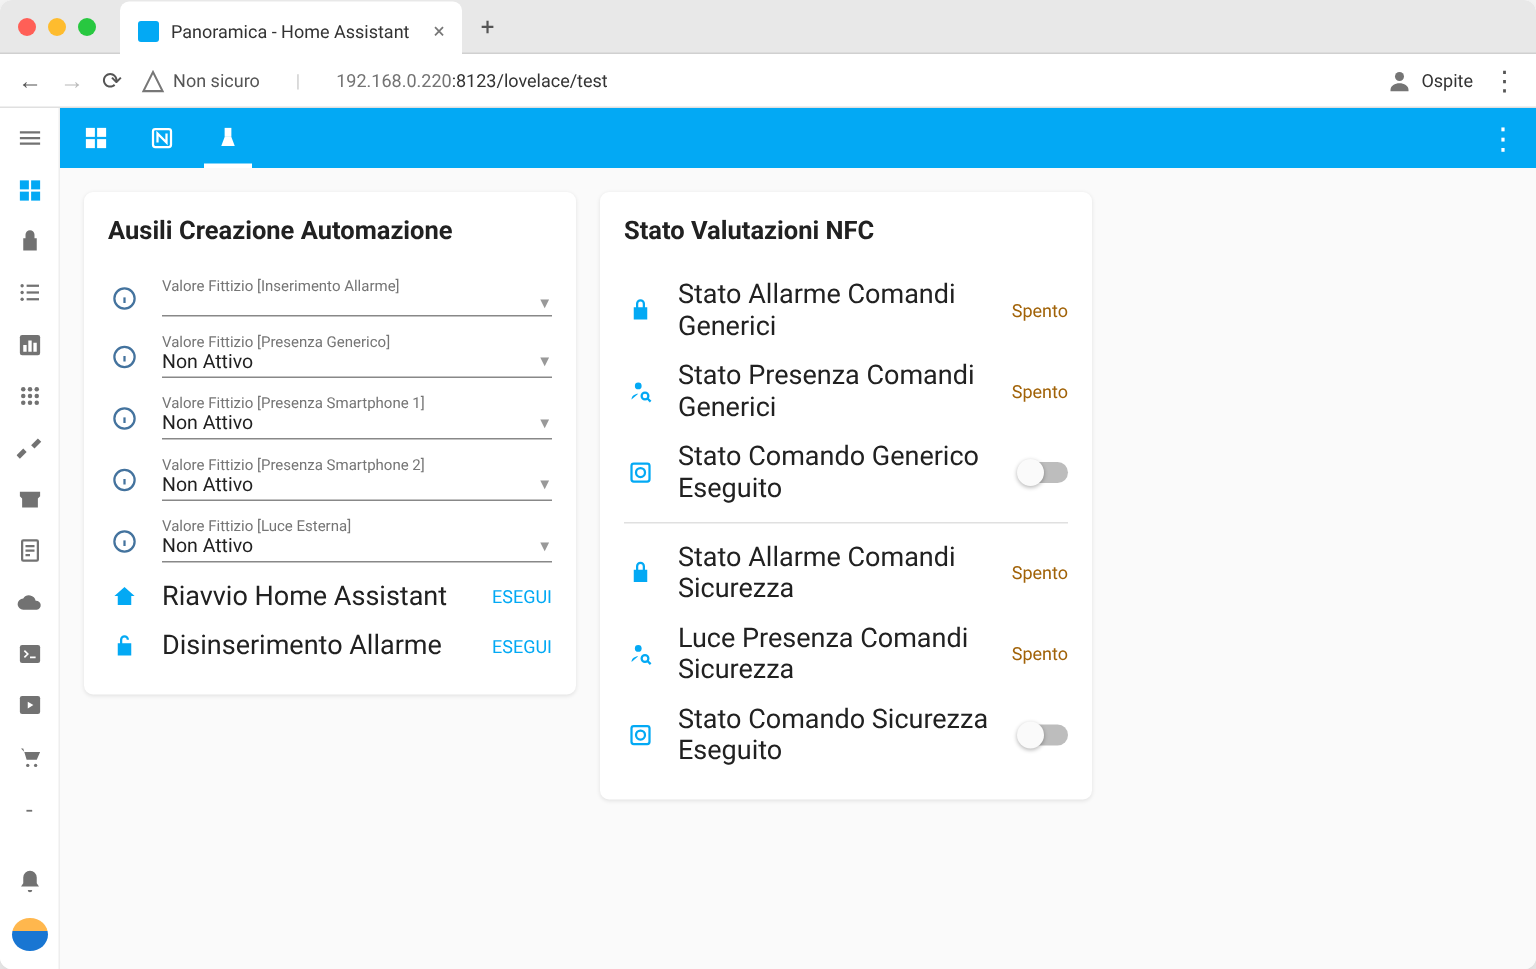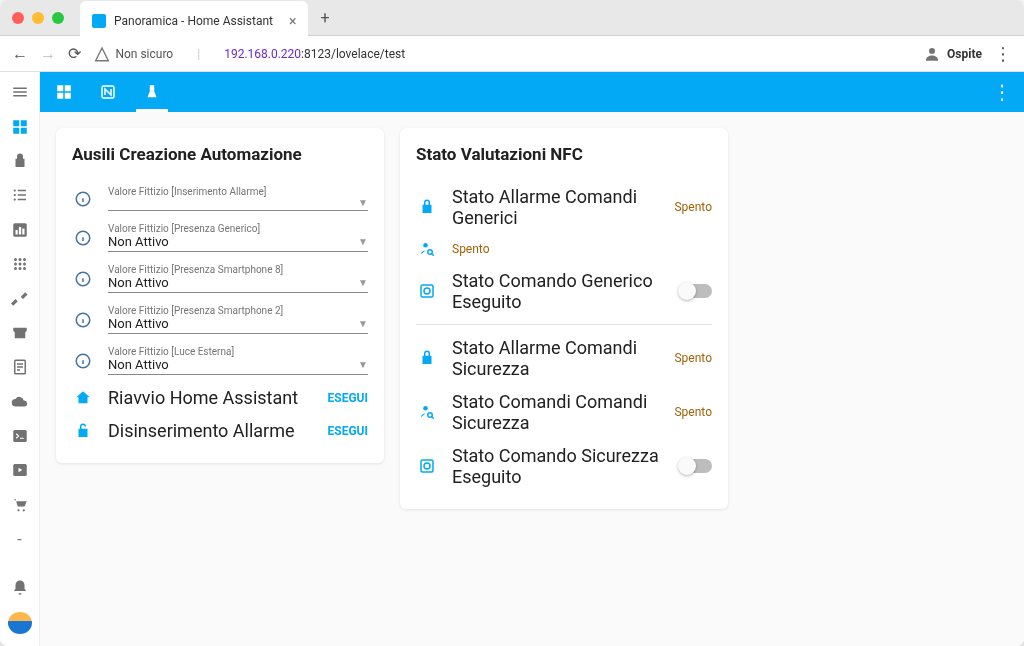--- a/index.html
+++ b/index.html
@@ -16,22 +16,22 @@
 .tab { background: #fff; border-radius: 6px 6px 0 0; padding: 20px 12px; display: flex; align-items: center; gap: 8px; font-size: 12px; color: #333; margin-top: 6px; height: 30px; }
 .tab-icon { width: 14px; height: 14px; background: #03a9f4; border-radius: 2px; }
 .tab-close { color: #777; font-size: 14px; margin-left: 8px; }
 .plus { color: #555; font-size: 16px; margin-left: 12px; }
 
 .urlbar { height: 36px; background: #fff; display: flex; align-items: center; padding: 0 12px; gap: 12px; border-bottom: 1px solid #e0e0e0; }
 .nav-btn { color: #555; font-size: 16px; cursor: pointer; }
 .url-field { flex: 1; display: flex; align-items: center; gap: 24px; font-size: 12px; color: #555; }
 .insecure { display: flex; align-items: center; gap: 4px; }
 .url-text { color: #333; }
-.url-text .host { color: #6d28d9; }
-.profile { display: flex; align-items: center; gap: 6px; font-size: 12px; color: #333; font-weight: bold; }
+.url-text .host { color: #737373; }
+.profile { display: flex; align-items: center; gap: 6px; font-size: 12px; color: #333; }
 .kebab { color: #555; font-size: 18px; }
 
 .app { flex: 1; display: flex; background: #fafafa; overflow: hidden; }
 .sidebar { width: 40px; background: #fff; display: flex; flex-direction: column; align-items: center; padding-top: 10px; gap: 14px; border-right: 1px solid #eee; }
 .sidebar-icon { width: 22px; height: 22px; display: flex; align-items: center; justify-content: center; color: #727272; cursor: pointer; }
 .sidebar-icon.active { color: #03a9f4; }
 .sidebar-spacer { flex: 1; }
 .avatar { width: 24px; height: 24px; border-radius: 50%; background: linear-gradient(#ffb74d 40%, #1976d2 40%); margin-bottom: 12px; }
 
 .main { flex: 1; display: flex; flex-direction: column; }
@@ -48,21 +48,21 @@
 
 .row { display: flex; align-items: center; gap: 14px; padding: 6px 0; }
 .row-icon { width: 22px; display: flex; justify-content: center; color: #44739e; flex-shrink: 0; }
 .row-icon.blue { color: #03a9f4; }
 .row-body { flex: 1; min-width: 0; }
 .row-label-sm { font-size: 10px; color: #757575; }
 .row-value { font-size: 13px; color: #212121; display: flex; align-items: center; justify-content: space-between; border-bottom: 1px solid #888; padding-bottom: 2px; }
 .row-value .chev { color: #999; font-size: 10px; }
 .row-text { font-size: 18px; color: #212121; }
 .row-right { font-size: 12px; color: #a16207; }
-.row-action { font-size: 12px; color: #03a9f4; font-weight: 700; text-transform: uppercase; cursor: pointer; }
+.row-action { font-size: 12px; color: #03a9f4; font-weight: 400; text-transform: uppercase; cursor: pointer; }
 
 .toggle { width: 32px; height: 14px; background: #bdbdbd; border-radius: 10px; position: relative; cursor: pointer; }
 .toggle::after { content: ""; position: absolute; width: 18px; height: 18px; background: #fafafa; border-radius: 50%; top: -2px; left: -2px; box-shadow: 0 1px 3px rgba(0,0,0,0.3); }
 
 .divider { height: 1px; background: #e0e0e0; margin: 6px 0; }
 
 svg { width: 18px; height: 18px; }
 </style>
 </head>
 <body>
@@ -280,21 +280,21 @@
 
           <div class="row">
             <div class="row-icon">
                 <svg viewBox="0 0 24 24" fill="none" stroke="currentColor" stroke-width="2">
                   <circle cx="12" cy="12" r="9"></circle>
                   <line x1="12" y1="8" x2="12" y2="8"></line>
                   <line x1="12" y1="11" x2="12" y2="16"></line>
                 </svg>
               </div>
             <div class="row-body">
-              <div class="row-label-sm">Valore Fittizio [Presenza Smartphone 8]</div>
+              <div class="row-label-sm">Valore Fittizio [Presenza Smartphone 1]</div>
               <div class="row-value">
                   <span>Non Attivo</span>
                   <span class="chev">▼</span>
                 </div>
             </div>
           </div>
 
           <div class="row">
             <div class="row-icon">
                 <svg viewBox="0 0 24 24" fill="none" stroke="currentColor" stroke-width="2">
@@ -366,20 +366,21 @@
 
           <div class="row">
             <div class="row-icon blue">
                 <svg viewBox="0 0 24 24" fill="currentColor">
                   <circle cx="10" cy="7" r="3"></circle>
                   <path d="M4 19c0-3 3-5 6-5"></path>
                   <circle cx="16" cy="16" r="3" fill="none" stroke="currentColor" stroke-width="2"></circle>
                   <line x1="18" y1="18" x2="21" y2="21" stroke="currentColor" stroke-width="2"></line>
                 </svg>
               </div>
+            <div class="row-text" style="flex:1">Stato Presenza Comandi Generici</div>
             <span class="row-right">Spento</span>
           </div>
 
           <div class="row">
             <div class="row-icon blue">
                 <svg viewBox="0 0 24 24" fill="none" stroke="currentColor" stroke-width="2">
                   <rect x="4" y="4" width="16" height="16" rx="2"></rect>
                   <circle cx="12" cy="12" r="4"></circle>
                 </svg>
               </div>
@@ -401,21 +402,21 @@
 
           <div class="row">
             <div class="row-icon blue">
                 <svg viewBox="0 0 24 24" fill="currentColor">
                   <circle cx="10" cy="7" r="3"></circle>
                   <path d="M4 19c0-3 3-5 6-5"></path>
                   <circle cx="16" cy="16" r="3" fill="none" stroke="currentColor" stroke-width="2"></circle>
                   <line x1="18" y1="18" x2="21" y2="21" stroke="currentColor" stroke-width="2"></line>
                 </svg>
               </div>
-            <div class="row-text" style="flex:1">Stato Comandi Comandi Sicurezza</div>
+            <div class="row-text" style="flex:1">Luce Presenza Comandi Sicurezza</div>
             <span class="row-right">Spento</span>
           </div>
 
           <div class="row">
             <div class="row-icon blue">
                 <svg viewBox="0 0 24 24" fill="none" stroke="currentColor" stroke-width="2">
                   <rect x="4" y="4" width="16" height="16" rx="2"></rect>
                   <circle cx="12" cy="12" r="4"></circle>
                 </svg>
               </div>

